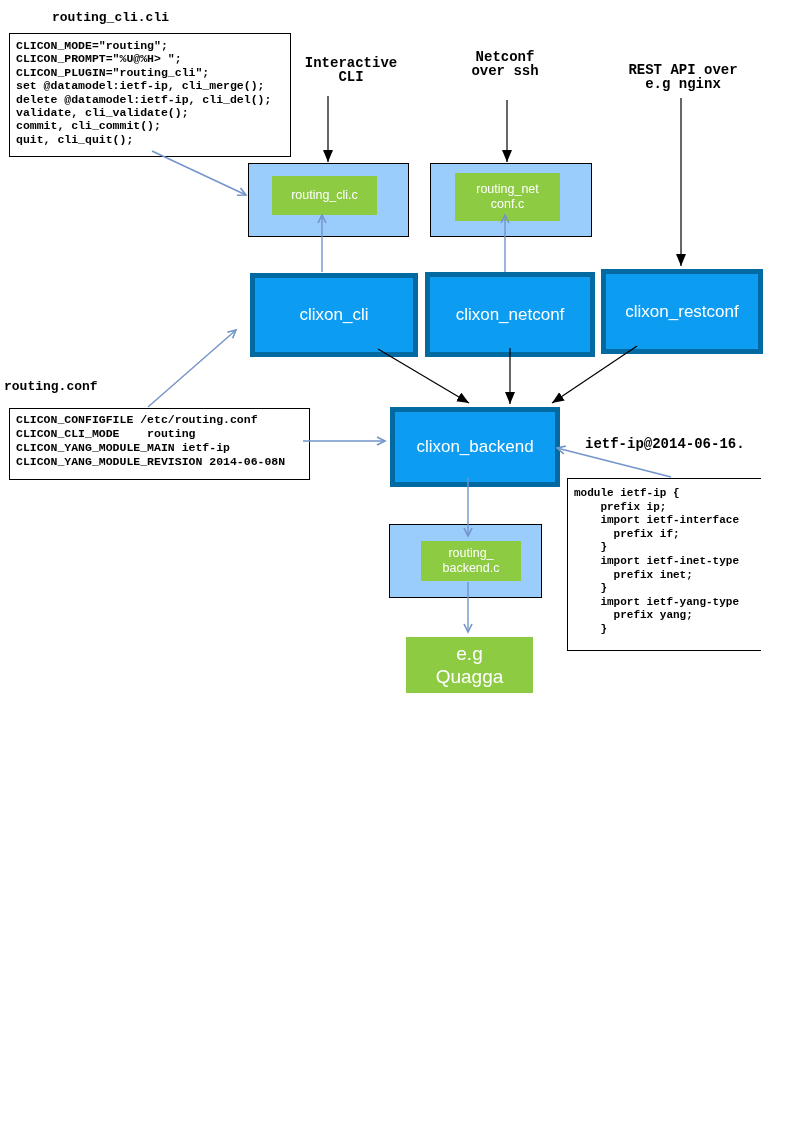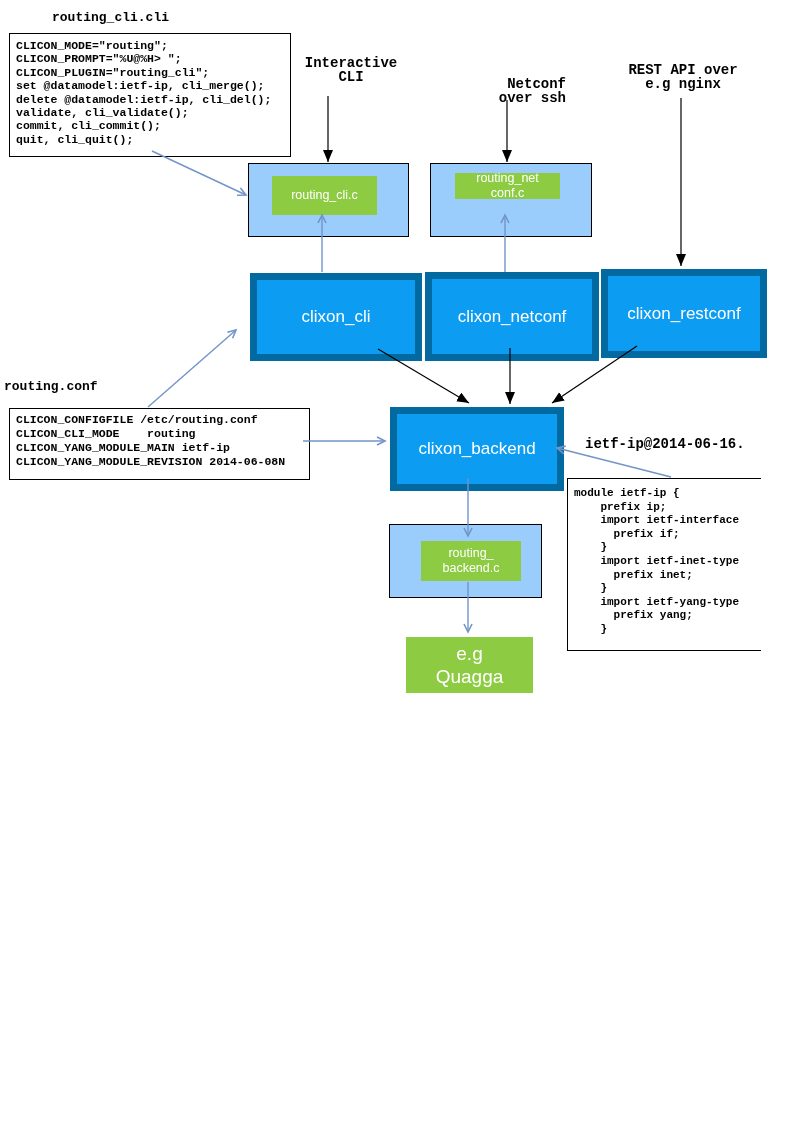--- a/index.html
+++ b/index.html
@@ -4,21 +4,21 @@
 <style>
   html,body{margin:0;padding:0;background:#ffffff;}
   #canvas{position:relative;width:794px;height:1123px;background:#ffffff;overflow:hidden;
           font-family:"Liberation Sans",sans-serif;}
   .mono{font-family:"Liberation Mono","DejaVu Sans Mono",monospace;font-weight:bold;color:#000;}
   .abs{position:absolute;}
   .codebox{background:#ffffff;border:1px solid #000;white-space:pre;overflow:hidden;
            font-family:"Liberation Mono","DejaVu Sans Mono",monospace;font-weight:bold;}
   .filetitle{font-size:13px;white-space:pre;}
   .toplabel{font-size:14px;line-height:14px;text-align:center;white-space:pre-line;}
-  .bigbox{background:#0C9CF2;border:7px solid #0369a1;display:flex;align-items:center;justify-content:center;
+  .bigbox{background:#0C9CF2;border:5px solid #0369a1;display:flex;align-items:center;justify-content:center;
           color:#fff;font-size:17px;white-space:pre-line;text-align:center;}
   .litebox{background:#9ACCFC;border:1px solid #000;}
   .greenbox{background:#8DCB43;display:flex;align-items:center;justify-content:center;
             color:#fff;text-align:center;white-space:pre-line;}
   svg.overlay{position:absolute;left:0;top:0;pointer-events:none;}
 </style>
 </head>
 <body>
 
 <div id="canvas">
@@ -49,30 +49,30 @@
       prefix inet;
     }
     import ietf-yang-type
       prefix yang;
     }</div>
 
   <div class="abs mono" style="left:585px;top:436px;font-size:14px;white-space:pre;">ietf-ip@2014-06-16.</div>
 
   <div class="abs mono toplabel" style="left:290px;top:56px;width:122px;">Interactive
 CLI</div>
-  <div class="abs mono toplabel" style="left:444px;top:77px;width:122px;text-align:right;">Netconf
+  <div class="abs mono toplabel" style="left:444px;top:50px;width:122px;">Netconf
 over ssh</div>
   <div class="abs mono toplabel" style="left:613px;top:63px;width:140px;">REST API over
 e.g nginx</div>
 
   <div class="abs litebox" style="left:248px;top:163px;width:159px;height:72px;"></div>
   <div class="abs greenbox" style="left:272px;top:176px;width:105px;height:39px;font-size:12.5px;line-height:15px;">routing_cli.c</div>
 
   <div class="abs litebox" style="left:430px;top:163px;width:160px;height:72px;"></div>
-  <div class="abs greenbox" style="left:455px;top:173px;width:105px;height:26px;font-size:12.5px;line-height:15px;">routing_net
+  <div class="abs greenbox" style="left:455px;top:173px;width:105px;height:48px;font-size:12.5px;line-height:15px;">routing_net
 conf.c</div>
 
   <div class="abs bigbox" style="left:250px;top:273px;width:158px;height:74px;">clixon_cli</div>
   <div class="abs bigbox" style="left:425px;top:272px;width:160px;height:75px;">clixon_netconf</div>
   <div class="abs bigbox" style="left:601px;top:269px;width:152px;height:75px;">clixon_restconf</div>
   <div class="abs bigbox" style="left:390px;top:407px;width:160px;height:70px;">clixon_backend</div>
 
   <div class="abs litebox" style="left:389px;top:524px;width:151px;height:72px;"></div>
   <div class="abs greenbox" style="left:421px;top:541px;width:100px;height:40px;font-size:12.5px;line-height:15px;">routing_
 backend.c</div>

